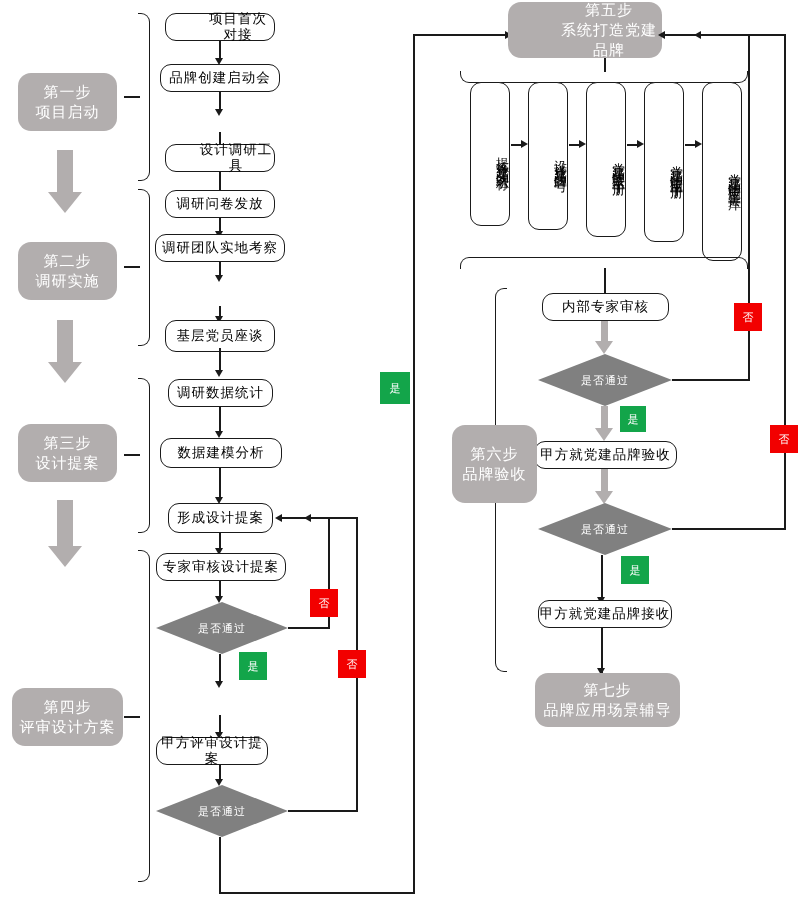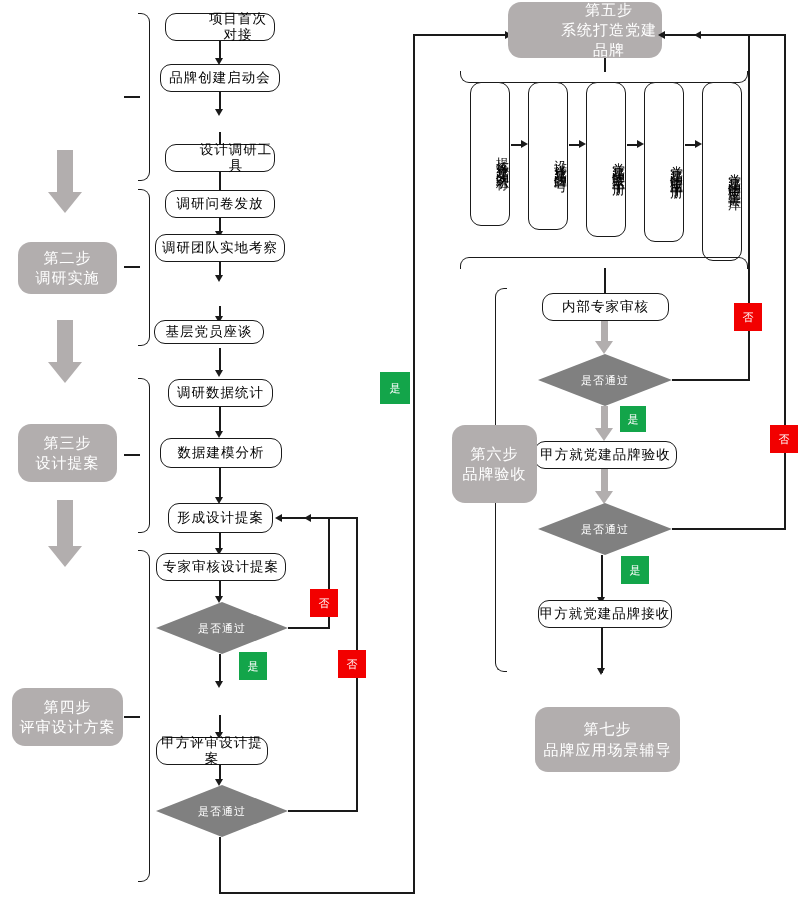--- a/index.html
+++ b/index.html
@@ -98,26 +98,30 @@
        border-bottom-left-radius:9px;border-bottom-right-radius:9px;}
   .hbrk-up{position:absolute;box-sizing:border-box;
        border:1.8px solid #1a1a1a;border-bottom:none;
        border-top-left-radius:9px;border-top-right-radius:9px;}
 </style>
 </head>
 <body>
 
 <div id="stage">
 
+  <div class="plaque" style="left:18px;top:73px;width:99px;height:58px;">
+    <span>第一步</span>
+    <span>项目启动</span>
+  </div>
   <div class="bigarrow" style="left:48px;top:150px;width:34px;height:63px;">
     <div class="stem" style="left:9px;top:0;width:16px;height:44px;"></div>
     <div class="head" style="left:0;top:42px;"></div>
   </div>
 
-  <div class="plaque" style="left:18px;top:242px;width:99px;height:52px;">
+  <div class="plaque" style="left:18px;top:242px;width:99px;height:58px;">
     <span>第二步</span>
     <span>调研实施</span>
   </div>
   <div class="bigarrow" style="left:48px;top:320px;width:34px;height:63px;">
     <div class="stem" style="left:9px;top:0;width:16px;height:44px;"></div>
     <div class="head" style="left:0;top:42px;"></div>
   </div>
 
   <div class="plaque" style="left:18px;top:424px;width:99px;height:58px;">
     <span>第三步</span>
@@ -164,21 +168,21 @@
   <div class="vl" style="left:219px;top:218px;height:15px;"></div>
   <div class="ar-d" style="left:215px;top:231px;"></div>
 
   <div class="pbox" style="left:155px;top:234px;width:130px;height:28px;">调研团队实地考察</div>
   <div class="vl" style="left:219px;top:262px;height:15px;"></div>
   <div class="ar-d" style="left:215px;top:275px;"></div>
 
   <div class="vl" style="left:219px;top:306px;height:13px;"></div>
   <div class="ar-d" style="left:215px;top:316px;"></div>
 
-  <div class="pbox" style="left:154px;top:320px;width:110px;height:24px;">基层党员座谈</div>
+  <div class="pbox" style="left:165px;top:320px;width:110px;height:32px;">基层党员座谈</div>
   <div class="vl" style="left:219px;top:348px;height:24px;"></div>
   <div class="ar-d" style="left:215px;top:370px;"></div>
 
   <div class="pbox" style="left:168px;top:379px;width:105px;height:28px;">调研数据统计</div>
   <div class="vl" style="left:219px;top:407px;height:26px;"></div>
   <div class="ar-d" style="left:215px;top:431px;"></div>
 
   <div class="pbox" style="left:160px;top:438px;width:122px;height:30px;">数据建模分析</div>
   <div class="vl" style="left:219px;top:468px;height:31px;"></div>
   <div class="ar-d" style="left:215px;top:497px;"></div>
@@ -304,18 +308,18 @@
   <div class="vl" style="left:601px;top:628px;height:45px;"></div>
   <div class="ar-d" style="left:597px;top:668px;"></div>
 
   <div class="brkL" style="left:495px;top:288px;width:12px;height:384px;"></div>
 
   <div class="plaque" style="left:452px;top:425px;width:85px;height:78px;">
     <span>第六步</span>
     <span>品牌验收</span>
   </div>
 
-  <div class="plaque" style="left:535px;top:673px;width:145px;height:65px;margin-top:34px;">
+  <div class="plaque" style="left:535px;top:673px;width:145px;height:54px;">
     <span>第七步</span>
     <span>品牌应用场景辅导</span>
   </div>
 
 </div>
 
 </body></html>

